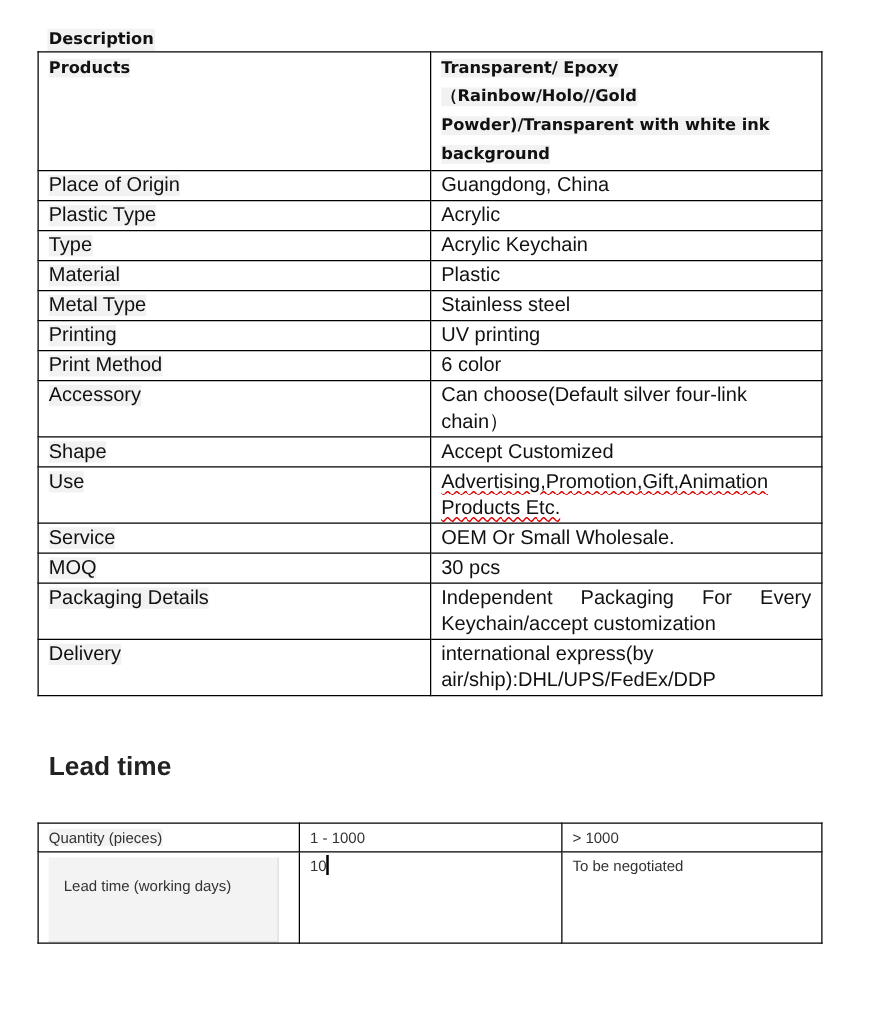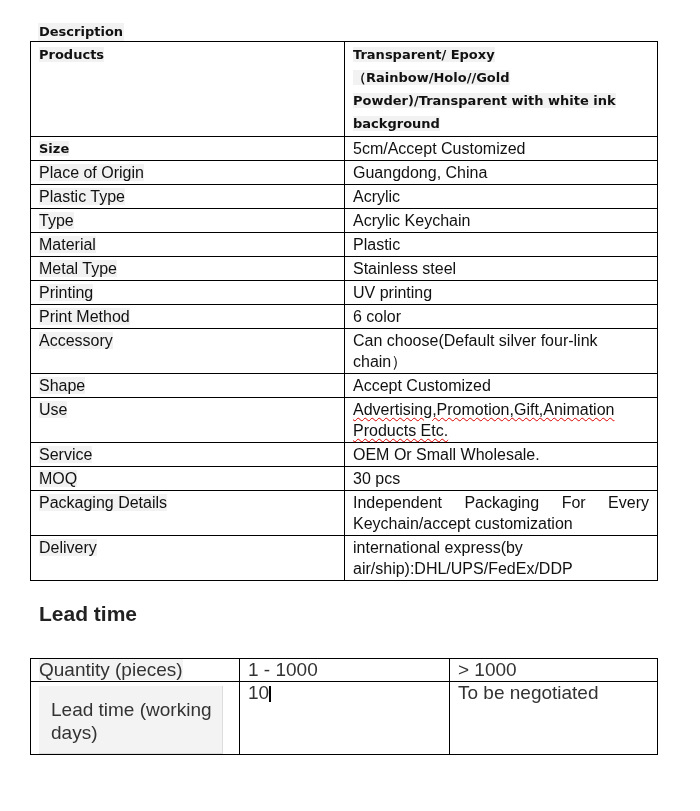--- a/index.html
+++ b/index.html
@@ -30,21 +30,21 @@
   .justify { text-align: justify; text-align-last: left; }
 
   .lead-title {
     position: absolute; left: 39px; top: 602px;
     font-family: "Liberation Sans", sans-serif; font-weight: bold; font-size: 21px; color: #222; text-align: center;
   }
 
   table.lead {
     position: absolute; left: 30px; top: 658px;
     width: 628px; border-collapse: collapse; table-layout: fixed;
-    font-family: "Liberation Sans", sans-serif; font-size: 19px; color: #333;
+    font-family: "Liberation Sans", sans-serif; font-size: 12px; color: #333;
   }
   table.lead td {
     border: 1px solid #000; vertical-align: top; padding: 2px 8px; line-height: 18px;
   }
   table.lead td.c1 { width: 192px; }
   table.lead td.c2 { width: 193px; }
   table.lead td.rowhead {
     padding: 4px 16px 0 8px;
   }
   .rowhead-inner {
@@ -57,24 +57,20 @@
 </head>
 <body>
 
 <div class="desc-title">Description</div>
 
 <table class="spec">
   <tbody>
       <tr class="bold">
     <td class="k"><span class="hl">Products</span></td>
     <td><span class="hl">Transparent/ Epoxy（Rainbow/Holo//Gold Powder)/Transparent with white ink background</span></td>
-  </tr>
-  <tr class="size">
-    <td class="k"><span class="hl">Size</span></td>
-    <td>5cm/Accept Customized</td>
   </tr>
   <tr>
     <td class="k"><span class="hl">Place of Origin</span></td>
     <td>Guangdong, China</td>
   </tr>
   <tr>
     <td class="k"><span class="hl">Plastic Type</span></td>
     <td>Acrylic</td>
   </tr>
   <tr>

